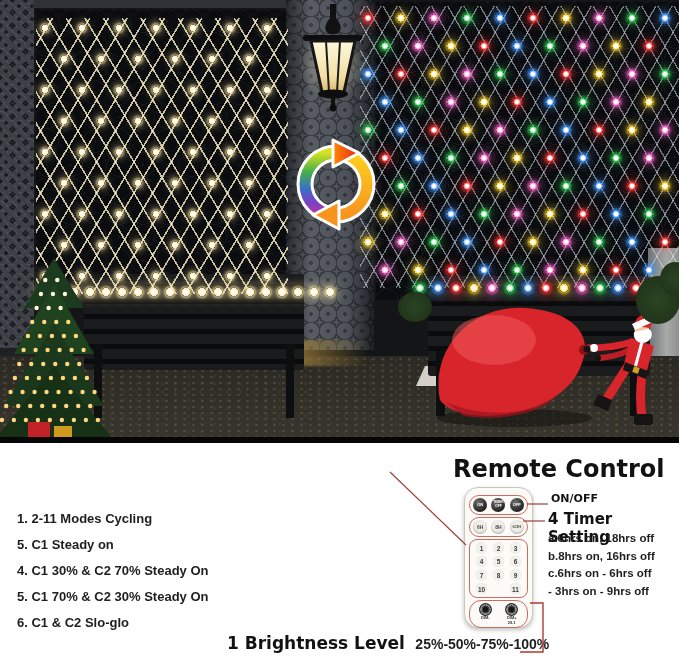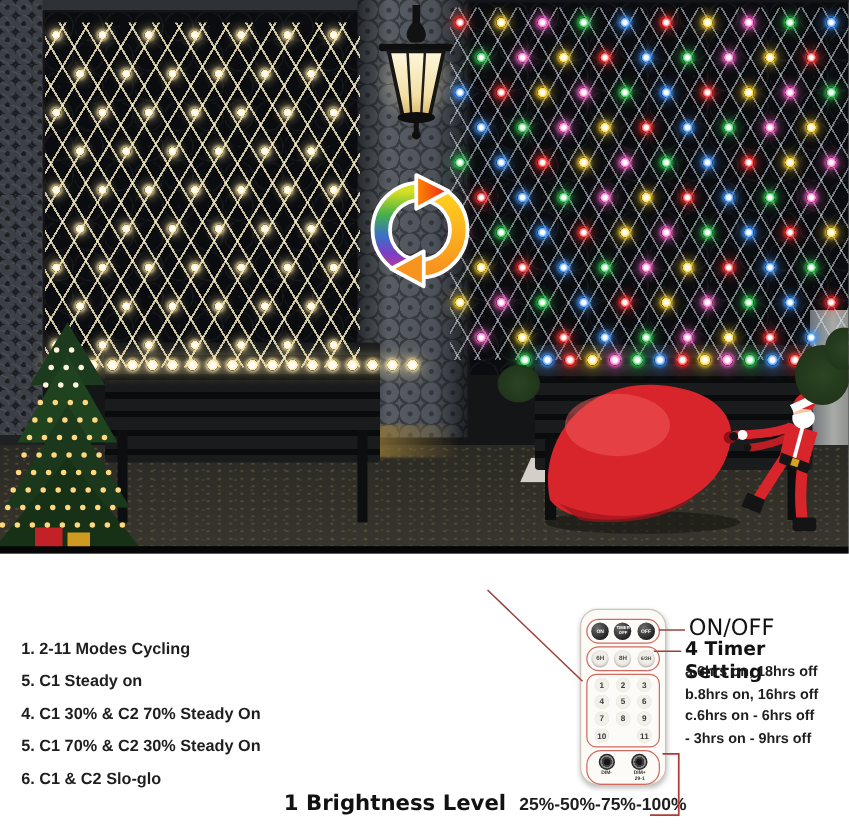--- a/index.html
+++ b/index.html
@@ -44,21 +44,21 @@
   .btn-dark{width:14px;height:14px;border-radius:50%;background:radial-gradient(circle at 35% 30%,#6d6d6d,#1f1f1f 75%);color:#fff;font-size:4px;line-height:1.05;display:flex;align-items:center;justify-content:center;text-align:center;font-weight:bold;}
   .btn-light{width:14px;height:14px;border-radius:50%;background:#efede6;box-shadow:inset 0 -1px 2px rgba(0,0,0,.28),0 1px 1px #fff;color:#4c4c4c;font-size:5px;line-height:1;display:flex;align-items:center;justify-content:center;text-align:center;font-weight:bold;}
   .numpad{margin:2px 4px 0;border:1px solid #cf6a5f;border-radius:8px;padding:2px 3px;display:grid;grid-template-columns:repeat(3,1fr);row-gap:1px;}
   .num{height:12.6px;display:flex;align-items:center;justify-content:center;font-size:6.5px;color:#3a3a3a;font-weight:bold;background:radial-gradient(circle at 50% 45%,#f2f0e9 0 5px,rgba(0,0,0,.07) 5.5px,transparent 6.2px);}
   .num10{grid-column:1;} .num11{grid-column:3;}
   .dimrow{margin:2px 4px 0;border:1px solid #cf6a5f;border-radius:12px;display:flex;justify-content:space-around;align-items:flex-start;padding:2px 2px 1px;}
   .knob-wrap{display:flex;flex-direction:column;align-items:center;}
   .knob{width:13px;height:13px;border-radius:50%;background:radial-gradient(circle,#161616 0 2.5px,#3d3d3d 2.5px 4px,#8a8a8a 4px 5px,#2b2b2b 5.5px);}
   .knob-label{font-size:4px;color:#333;line-height:1.15;text-align:center;font-weight:bold;}
   
-  .ann-onoff{position:absolute;left:551px;top:49px;font-size:18px;font-weight:normal;color:#121212;font-family:"DejaVu Sans","Liberation Sans",sans-serif;}
+  .ann-onoff{position:absolute;left:551px;top:49px;font-size:11px;font-weight:bold;color:#121212;font-family:"DejaVu Sans","Liberation Sans",sans-serif;}
   .ann-timer-title{position:absolute;left:548px;top:67px;font-size:15px;font-weight:bold;color:#121212;font-family:"DejaVu Sans","Liberation Sans",sans-serif;}
   .ann-timer-lines{position:absolute;left:548px;top:87px;font-size:11.5px;color:#1e1e1e;line-height:17.5px;font-weight:600;}
   .connectors{position:absolute;left:0;top:0;width:679px;height:663px;pointer-events:none;z-index:40;}
 </style>
 </head>
 <body>
 
 <div class="photo">
   <div class="abs panel-dark" style="left:34px;top:8px;width:256px;height:292px;"></div>
   <div class="abs panel-dark" style="left:374px;top:0;width:305px;height:302px;"></div>
@@ -427,20 +427,21 @@
     </g>
   </svg>
 
   <div class="abs green-blob" style="left:636px;top:276px;width:44px;height:48px;"></div>
   <div class="abs green-blob" style="left:660px;top:262px;width:30px;height:34px;"></div>
   <div class="abs green-blob" style="left:398px;top:292px;width:34px;height:30px;"></div>
   <div class="abs photo-bottom-bar" style="left:0;top:437px;width:679px;height:6px;"></div>
 </div>
 
 <div class="info">
+  <div class="remote-title">Remote Control</div>
 
   <div class="mode-col col-left">
     <div>1. 2-11 Modes Cycling</div>
     <div>5. C1 Steady on</div>
     <div>4. C1 30% &amp; C2 70% Steady On</div>
     <div>5. C1 70% &amp; C2 30% Steady On</div>
     <div>6. C1 &amp; C2 Slo-glo</div>
   </div>
 
   <div class="brightness">

